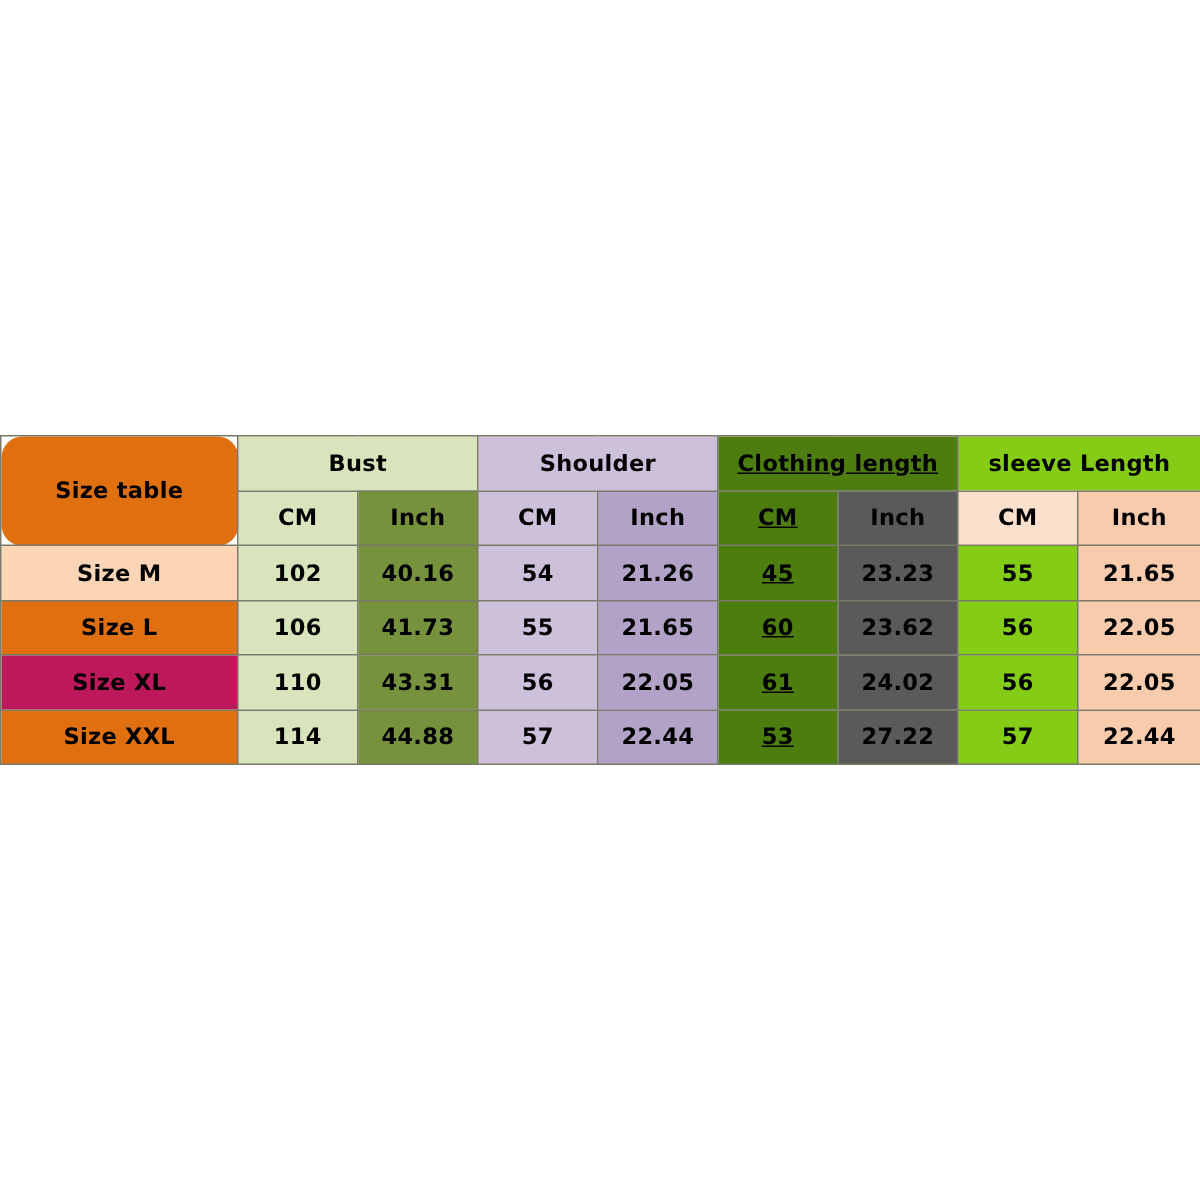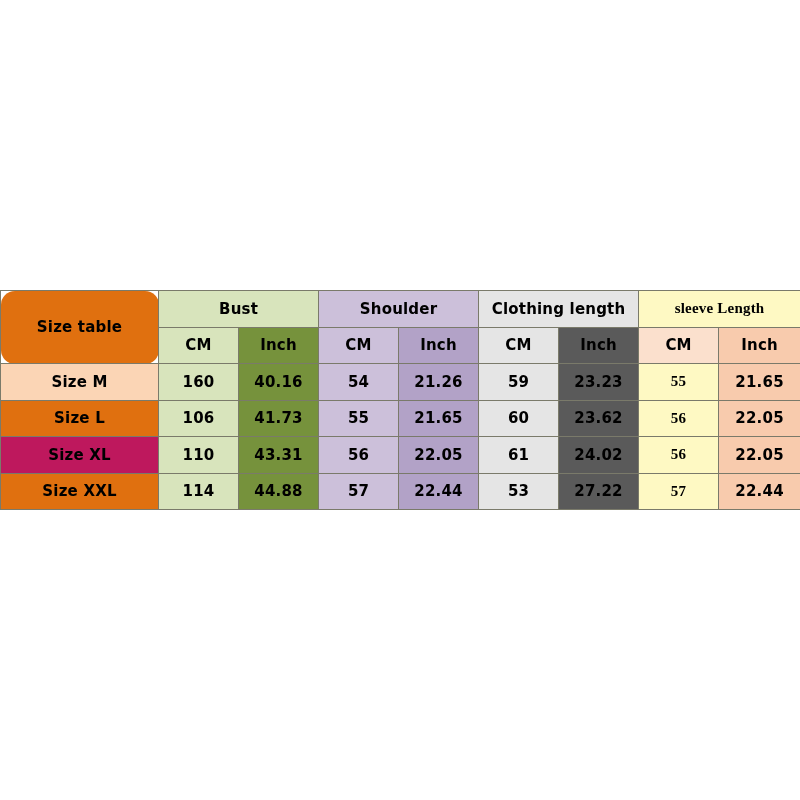--- a/index.html
+++ b/index.html
@@ -50,24 +50,24 @@
   .bg-orange       { background: #e0700f; }
   .bg-orange-light { background: #fbd5b5; }
   .bg-orange-mid   { background: #be185d; }
 
   .bg-green-light  { background: #d8e4bc; }
   .bg-green-dark   { background: #76923c; }
 
   .bg-purple-light { background: #ccc0da; margin-top: 33px; }
   .bg-purple-mid   { background: #b2a2c7; }
 
-  .bg-gray-mid     { background: #e5e5e5; }
+  .bg-gray-mid     { background: #4d7c0f; text-decoration: underline; }
   .bg-gray-dark    { background: #5a5a5a; }
 
-  .bg-cream        { background: #fef9c3; font-family: Liberation Serif, serif; }
+  .bg-cream        { background: #84cc16; }
   .bg-cream-soft   { background: #fbe0cd; }
   .bg-peach        { background: #f8cbad; }
 
   .group-head { font-size: 16px; }
   .unit-head  { font-size: 15px; }
   .size-label { font-size: 16px; }
   .corner-cell { font-size: 16px; border-radius: 14px; }
   .data-cell  { font-size: 16px; }
 </style>
 </head>
@@ -102,25 +102,25 @@
         <td class="bg-purple-light unit-head">CM</td>
         <td class="bg-purple-mid unit-head">Inch</td>
         <td class="bg-gray-mid unit-head">CM</td>
         <td class="bg-gray-dark unit-head">Inch</td>
         <td class="bg-cream-soft unit-head">CM</td>
         <td class="bg-peach unit-head">Inch</td>
       </tr>
 
       <tr>
         <td class="bg-orange-light size-label">Size M</td>
-        <td class="bg-green-light data-cell">160</td>
+        <td class="bg-green-light data-cell">102</td>
         <td class="bg-green-dark data-cell">40.16</td>
         <td class="bg-purple-light data-cell">54</td>
         <td class="bg-purple-mid data-cell">21.26</td>
-        <td class="bg-gray-mid data-cell">59</td>
+        <td class="bg-gray-mid data-cell">45</td>
         <td class="bg-gray-dark data-cell">23.23</td>
         <td class="bg-cream data-cell">55</td>
         <td class="bg-peach data-cell">21.65</td>
       </tr>
 
       <tr>
         <td class="bg-orange size-label">Size L</td>
         <td class="bg-green-light data-cell">106</td>
         <td class="bg-green-dark data-cell">41.73</td>
         <td class="bg-purple-light data-cell">55</td>

